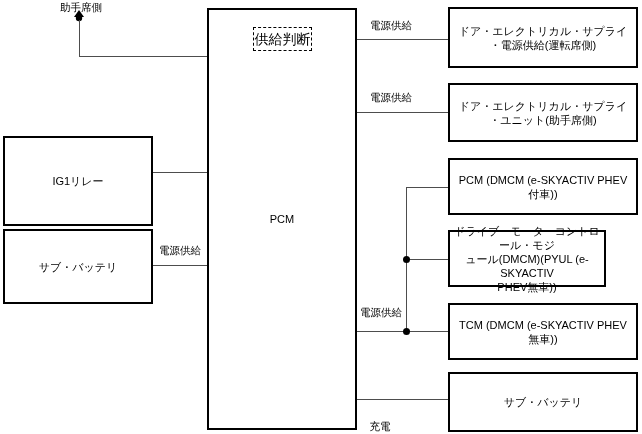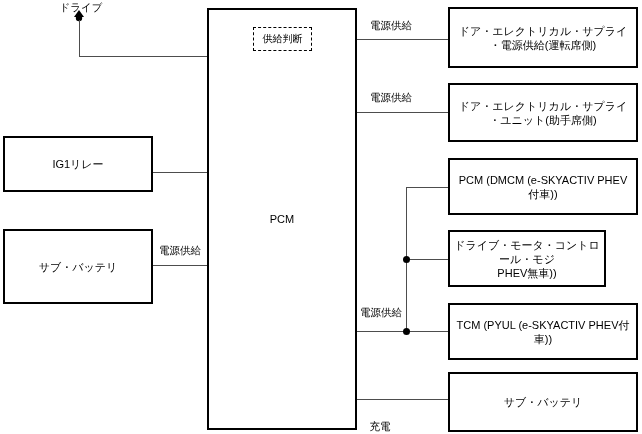--- a/index.html
+++ b/index.html
@@ -46,39 +46,39 @@
   #supply-judgment {
     position: absolute;
     left: 44px;
     top: 17px;
     width: 59px;
     height: 24px;
     border: 1px dashed #000000;
     display: flex;
     align-items: center;
     justify-content: center;
-    font-size: 10px;
+    font-size: 14px;
     background: #ffffff;
   }
   .arrow-svg { position: absolute; }
 </style>
 </head>
 <body>
 
 <div id="stage">
 
-  <div class="lbl" style="left:50px; top:1px; width:62px;">ドライブ</div>
+  <div class="lbl" style="left:50px; top:1px; width:62px;">助手席側</div>
   <svg class="arrow-svg" style="left:70px; top:10px;" width="18" height="12" viewBox="0 0 18 12">
     <polygon points="9,0 4,7 14,7" fill="#000000"></polygon>
     <circle cx="9" cy="8" r="3.2" fill="#000000"></circle>
   </svg>
   <div class="line-v" style="left:79px; top:20px; height:37px;"></div>
   <div class="line-h" style="left:79px; top:56px; width:128px;"></div>
 
-  <div class="box" style="left:3px; top:136px; width:150px; height:56px;align-items:center;">
+  <div class="box" style="left:3px; top:136px; width:150px; height:90px;align-items:center;">
     <div>IG1リレー</div>
   </div>
   <div class="box" style="left:3px; top:229px; width:150px; height:75px;">
     <div>サブ・バッテリ</div>
   </div>
 
   <div class="line-h" style="left:153px; top:172px; width:54px;"></div>
   <div class="line-h" style="left:153px; top:265px; width:54px;"></div>
   <div class="lbl" style="left:154px; top:244px; width:52px;">電源供給</div>
 
@@ -113,24 +113,25 @@
     <div>ドア・エレクトリカル・サプライ</div>
     <div>・ユニット(助手席側)</div>
   </div>
 
   <div class="box" style="left:448px; top:158px; width:190px; height:57px;">
     <div>PCM (DMCM (e-SKYACTIV PHEV付車))</div>
   </div>
 
   <div class="box" style="left:448px; top:230px; width:158px; height:57px;">
     <div>ドライブ・モータ・コントロール・モジ</div>
+    <div>ュール(DMCM)(PYUL (e-SKYACTIV</div>
     <div>PHEV無車))</div>
   </div>
 
   <div class="box" style="left:448px; top:303px; width:190px; height:57px;">
-    <div>TCM (PYUL (e-SKYACTIV PHEV付車))</div>
+    <div>TCM (DMCM (e-SKYACTIV PHEV無車))</div>
   </div>
 
   <div class="box" style="left:448px; top:372px; width:190px; height:60px;">
     <div>サブ・バッテリ</div>
   </div>
 
 </div>
 
 </body></html>

